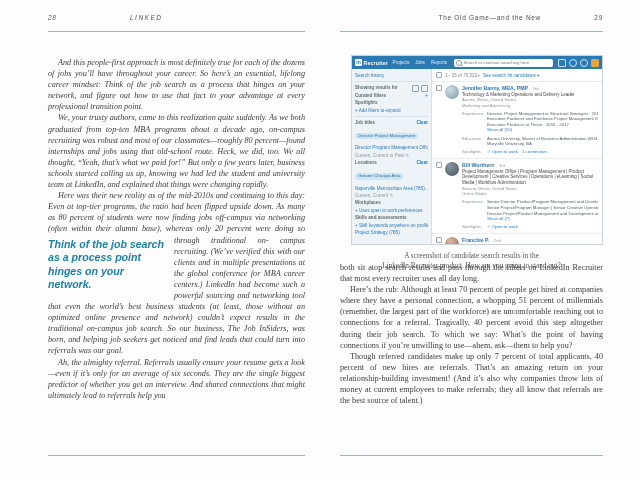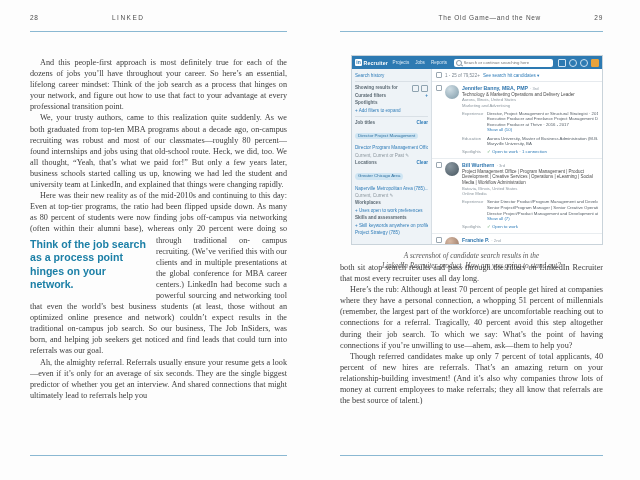--- a/index.html
+++ b/index.html
@@ -1,19 +1,19 @@
 <!DOCTYPE html>
 <html><head>
 <meta charset="utf-8">
 <style>
   html,body{margin:0;padding:0;background:#ffffff;}
   .spread{position:relative;width:640px;height:480px;background:#fdfdfd;overflow:hidden;
           font-family:"Liberation Serif",serif;}
   .page-col{position:absolute;top:0;height:480px;}
-  .left-col{left:30px;width:257px;}
+  .left-col{left:48px;width:257px;font-style:italic;}
   .right-col{left:340px;width:263px;}
 
   
   .pg-header{position:absolute;top:14px;left:0;right:0;height:16px;
              font-family:"Liberation Sans",sans-serif;font-size:6.5px;color:#4f4f4f;
              letter-spacing:.7px;}
   .pg-num{position:absolute;top:0;}
   .pg-num.outer-left{left:0;}
   .pg-num.outer-right{right:0;}
   .run-title-left{position:absolute;left:82px;top:0;letter-spacing:1.5px;}
@@ -30,21 +30,21 @@
   .indent{text-indent:10px;}
   .pullquote{float:left;width:116px;margin:3px 10px 2px 0;
              font-family:"Liberation Sans",sans-serif;font-weight:bold;
              font-size:10.6px;line-height:13.5px;color:#1b7fa6;text-align:left;text-indent:0;}
 
   
   .shot{position:absolute;top:55px;left:11px;width:252px;height:190px;
         border:1px solid #c9d3da;background:#fff;box-sizing:border-box;
         font-family:"Liberation Sans",sans-serif;display:flex;flex-direction:column;}
   .caption{position:absolute;top:251px;left:0;right:0;text-align:center;
-           font-style:italic;font-size:7.3px;line-height:9.5px;color:#5a5a5a;}
+           font-size:7.3px;line-height:9.5px;color:#5a5a5a;}
   .caption span{display:block;}
 
   
   .rnav{height:13px;background:#2d7ab2;display:flex;align-items:center;padding:0 3px;gap:3px;flex:0 0 auto;}
   .rlogo{display:flex;align-items:center;gap:1.5px;}
   .in-box{width:7px;height:7px;background:#ffffff;color:#2d7ab2;font-weight:bold;font-size:5px;
           line-height:7px;text-align:center;border-radius:1px;}
   .rlogo-text{color:#fff;font-size:5.2px;font-weight:bold;letter-spacing:.2px;}
   .rnav-item{color:#ddeaf5;font-size:4.6px;padding:0 1.5px;}
   .rsearch{flex:1;display:flex;align-items:center;background:#fff;border-radius:2px;height:8px;

